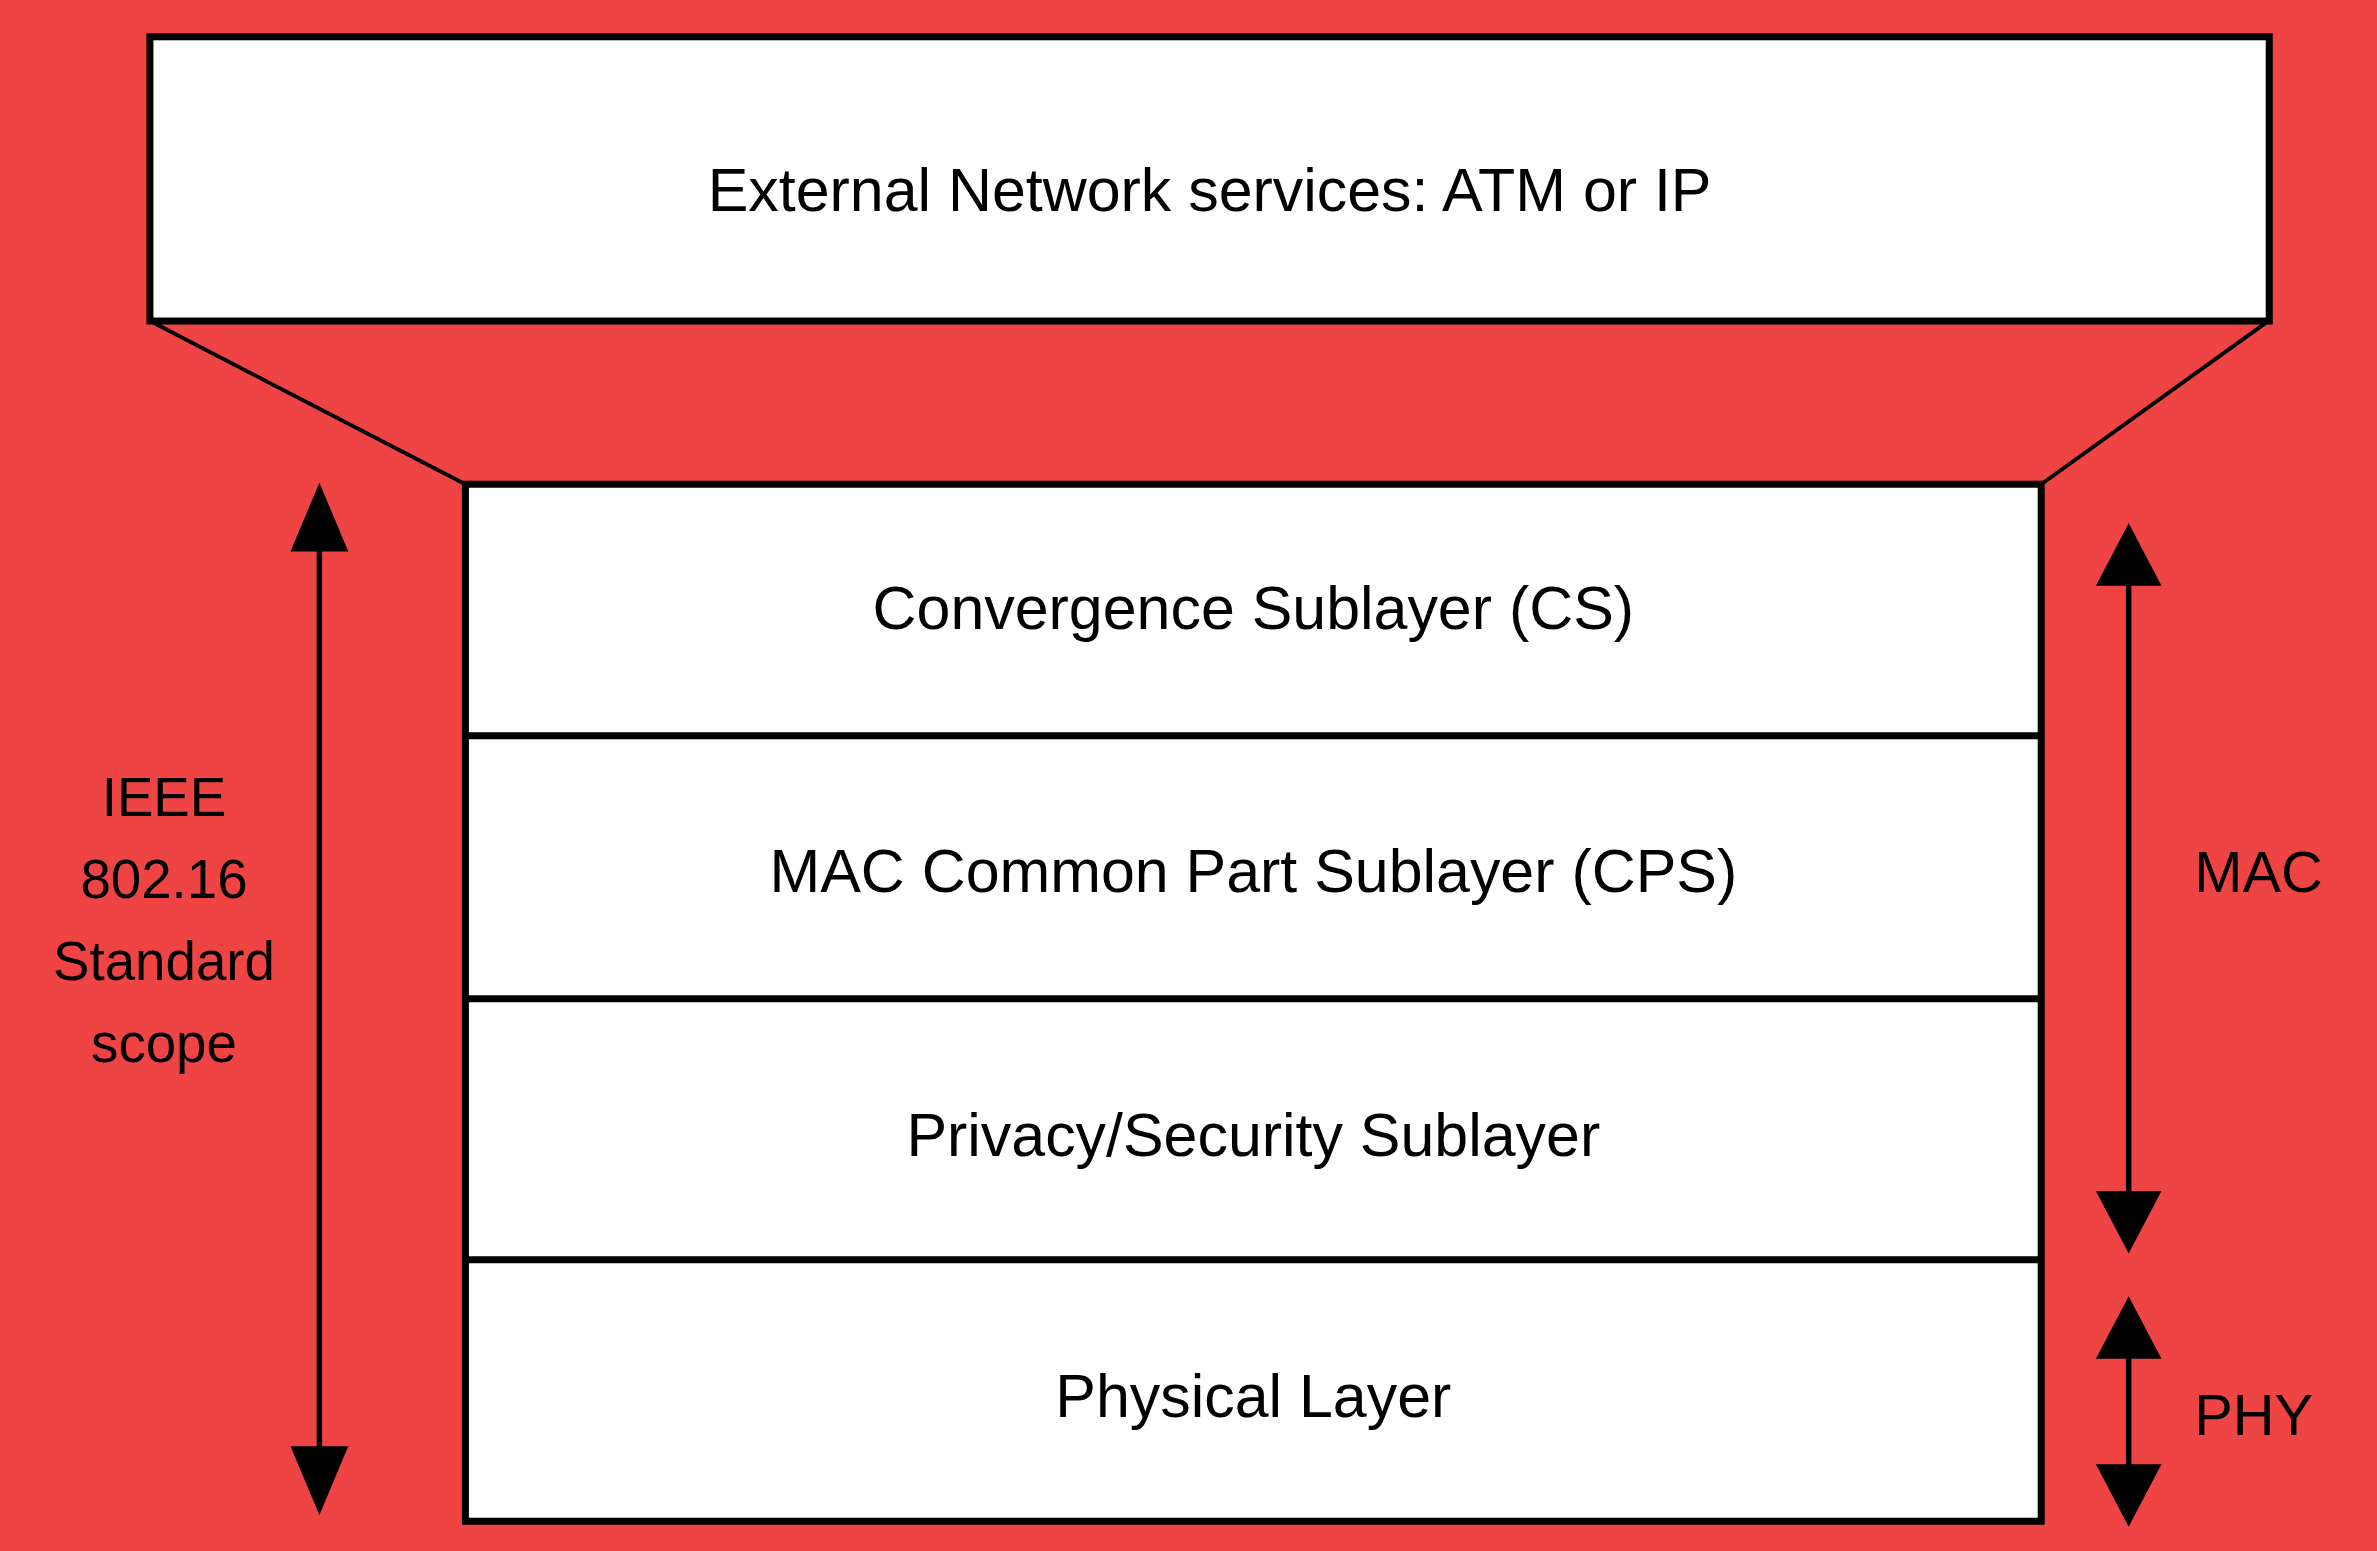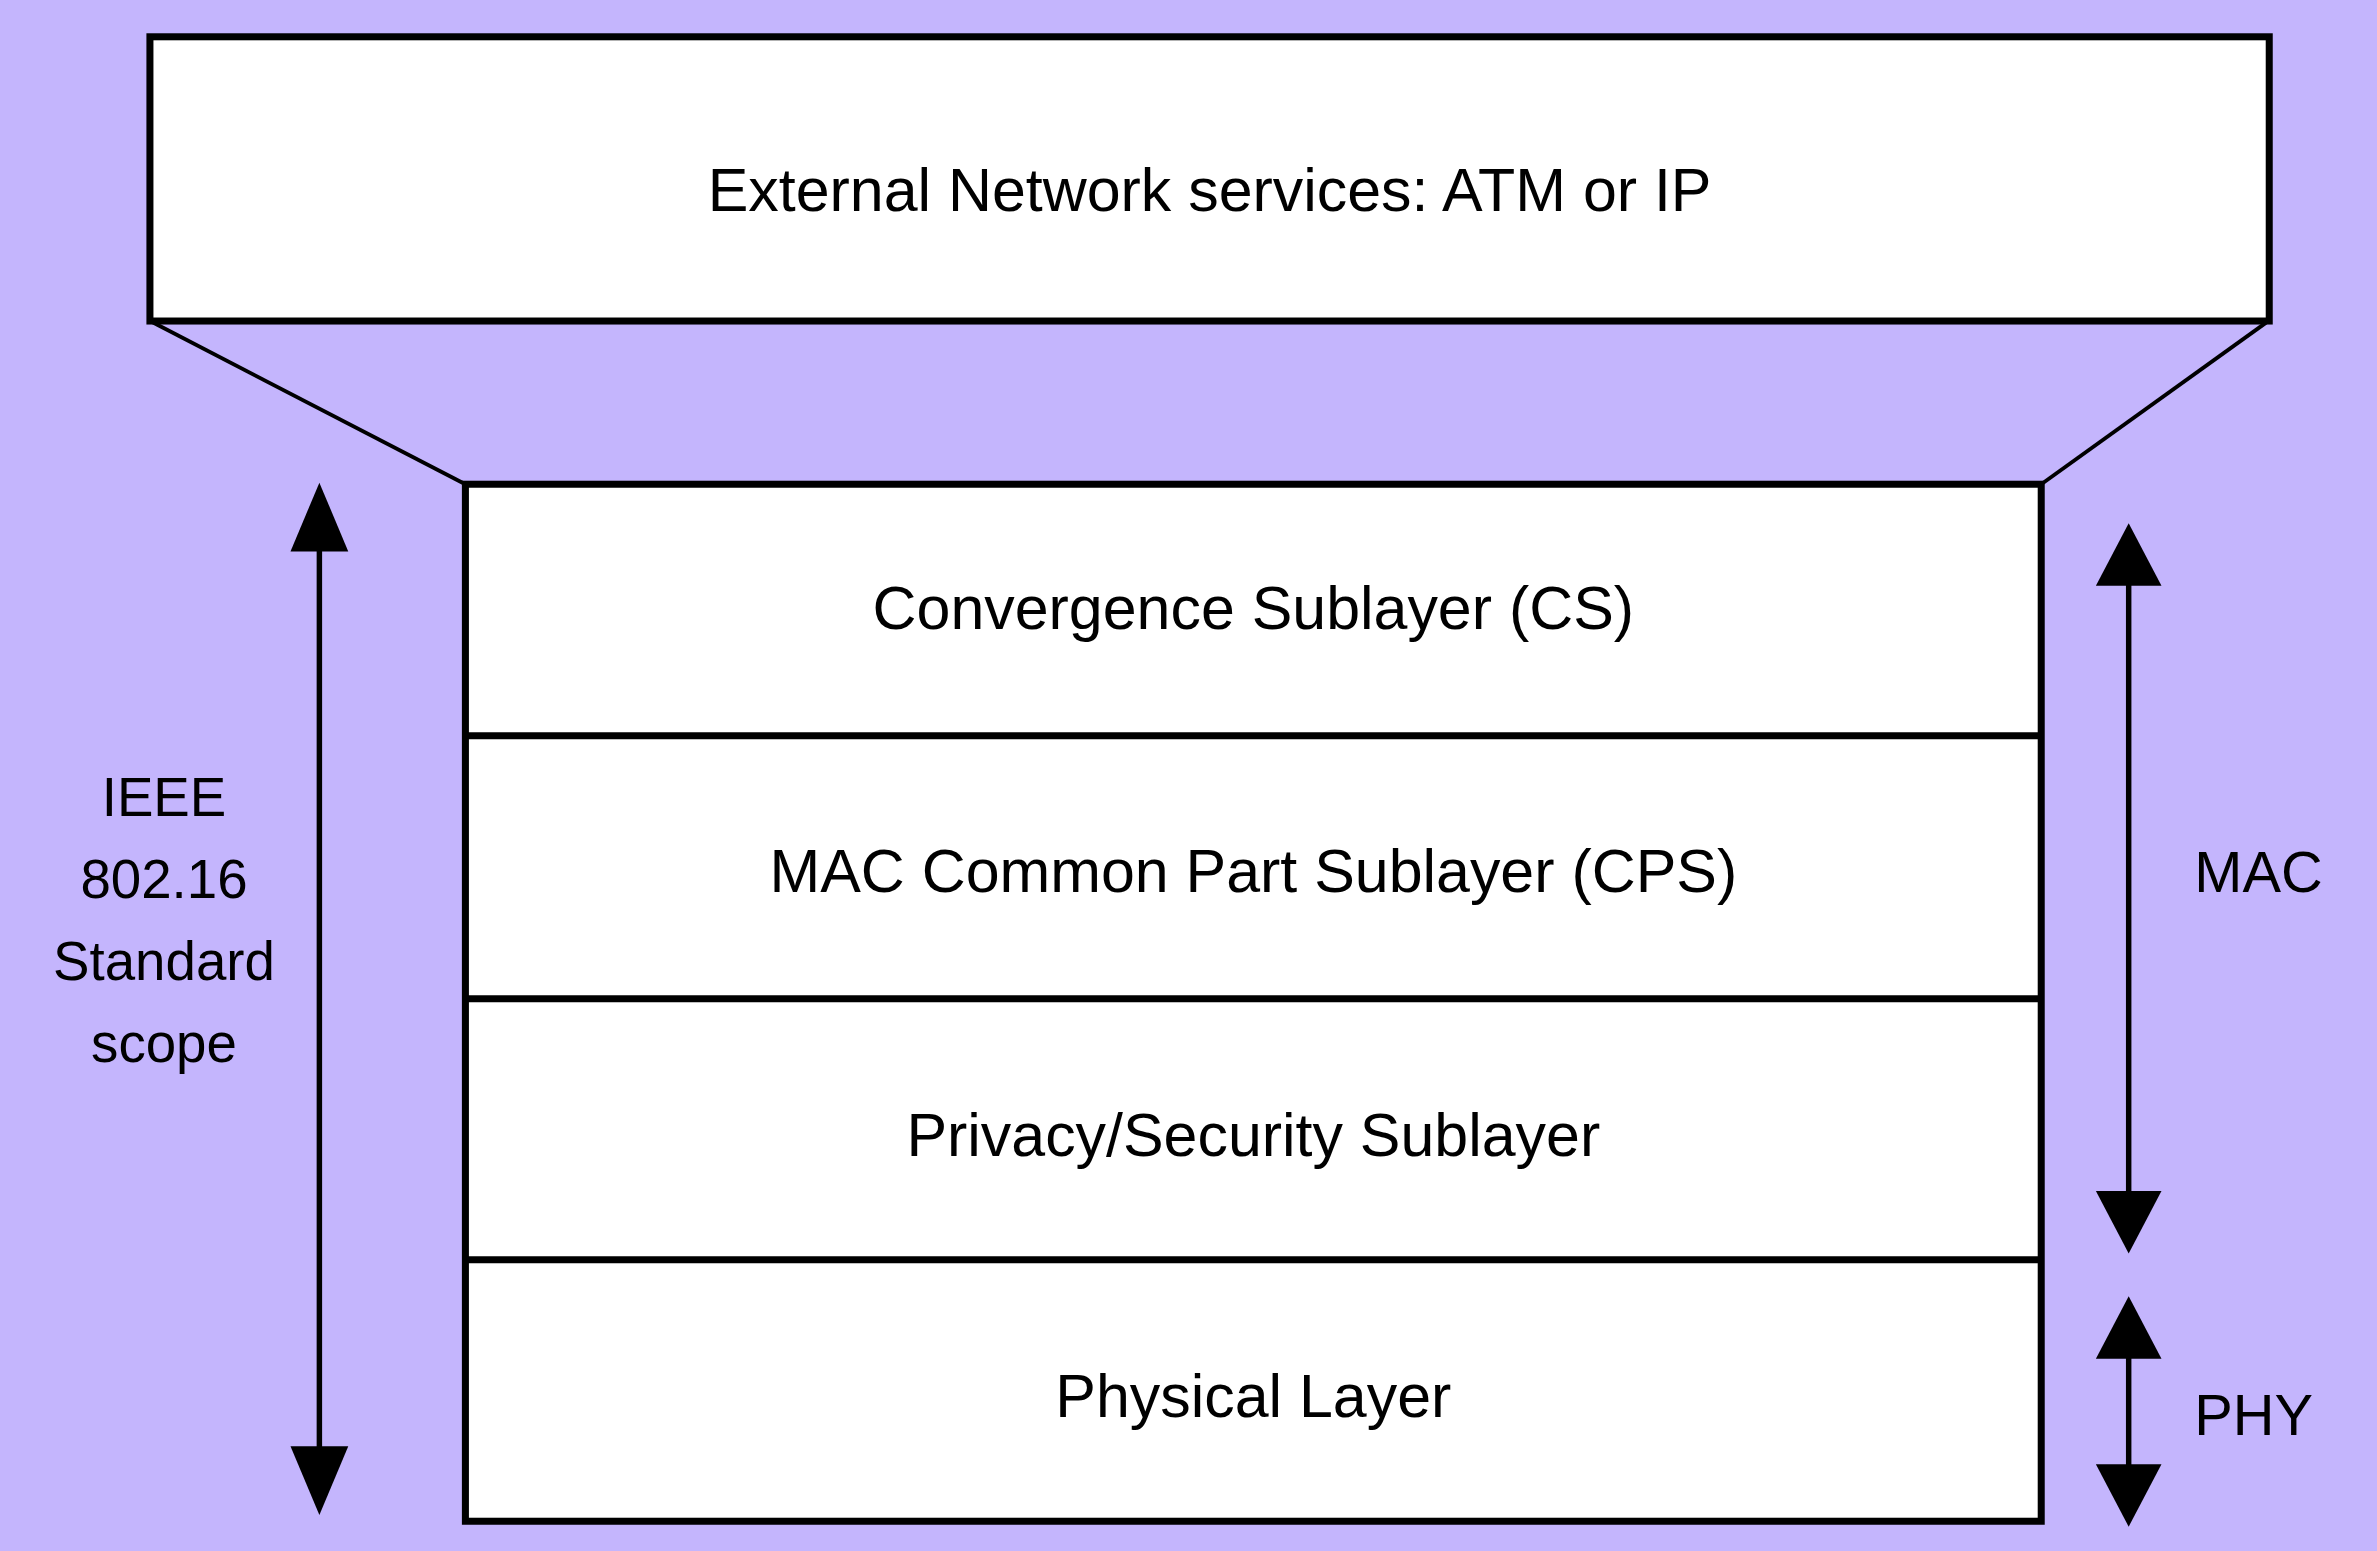--- a/index.html
+++ b/index.html
@@ -9,21 +9,21 @@
     background: #ffffff;
   }
   body {
     font-family: "Liberation Sans", sans-serif;
     color: #000000;
   }
   #canvas {
     position: relative;
     width: 2377px;
     height: 1551px;
-    background: #c4b5fd;
+    background: #ef4444;
     overflow: hidden;
   }
   #diagram-svg {
     position: absolute;
     left: 0;
     top: 0;
     width: 2377px;
     height: 1551px;
   }
   .dg-text {

